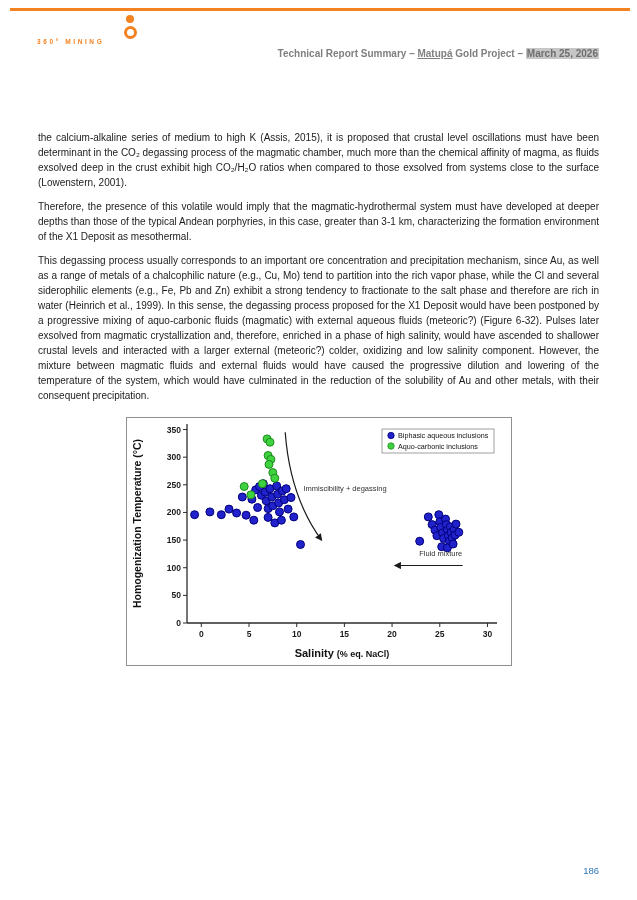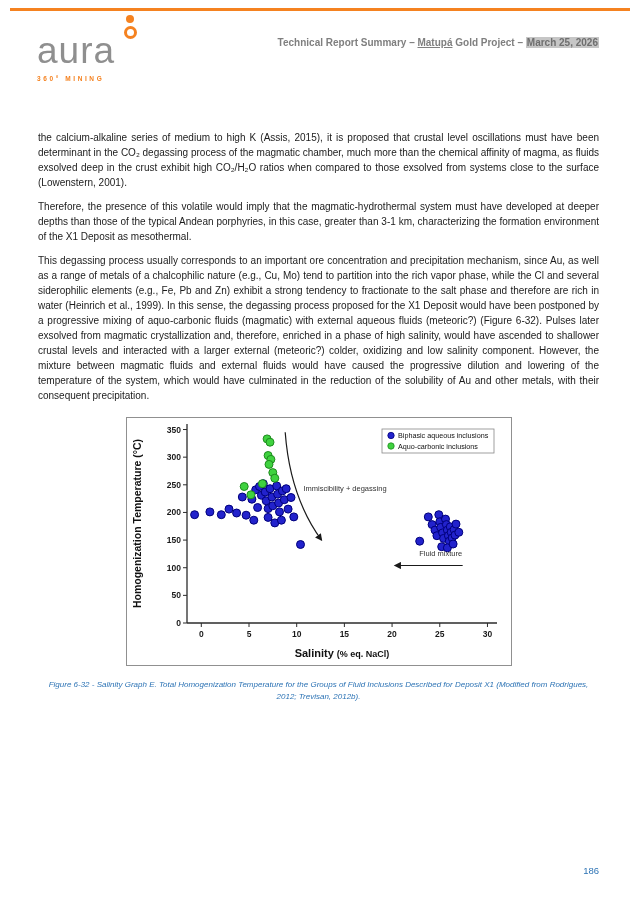--- a/index.html
+++ b/index.html
@@ -10,21 +10,21 @@
   }
   .top-rule { position: absolute; top: 8px; left: 10px; right: 7px; height: 3px; background: #F58220; }
 
   .logo { position: absolute; left: 37px; top: 32px; }
   .logo-text { font-size: 37px; line-height: 1; color: #8F8F8F; letter-spacing: 1px; }
   .logo-mark { position: absolute; left: 85px; top: -17px; width: 16px; height: 30px; }
   .logo-dot  { position: absolute; left: 4px; top: 0; width: 8px; height: 8px; border-radius: 50%; background: #F58220; }
   .logo-ring { position: absolute; left: 2px; top: 11px; width: 13px; height: 13px; border: 3px solid #F58220; border-radius: 50%; }
   .logo-tagline { margin-top: 6px; font-size: 6.5px; letter-spacing: 2.6px; color: #F58220; font-weight: bold; }
 
-  .header-title { position: absolute; top: 37px; right: 38px; font-size: 10px; font-weight: bold; color: #7F7F7F; white-space: nowrap; }
+  .header-title { position: absolute; top: 48px; right: 38px; font-size: 10px; font-weight: bold; color: #7F7F7F; white-space: nowrap; }
   .header-title .project { text-decoration: underline; }
   .header-title .date { background: #C6C6C6; color: #6F6F6F; padding: 0 1px; }
 
   main { position: absolute; top: 130px; left: 38px; right: 38px; }
   p.para { font-size: 10px; line-height: 15px; text-align: justify; color: #1b1b1b; margin-bottom: 9px; }
 
   .chart-figure { margin-top: 14px; text-align: center; }
   .chart-box { display: inline-block; border: 1px solid #909090; background: #fff; line-height: 0; }
   svg text { font-family: "Liberation Sans", sans-serif; }
   .caption { margin: 10px auto 0; max-width: 540px; font-size: 8px; font-style: italic; color: #2E74B5; line-height: 1.5; text-align: center; }
@@ -36,21 +36,20 @@
 
 <div class="page">
   <div class="top-rule"></div>
 
   <header>
     <div class="logo">
       <div class="logo-mark">
         <span class="logo-dot"></span>
         <span class="logo-ring"></span>
       </div>
-      <div class="logo-text">aura</div>
       <div class="logo-tagline">360° MINING</div>
     </div>
     <div class="header-title"><span>Technical Report Summary – </span><span class="project">Matupá</span><span> Gold Project – </span><span class="date">March 25, 2026</span></div>
   </header>
 
   <main>
     <p class="para">the calcium-alkaline series of medium to high K (Assis, 2015), it is proposed that crustal level oscillations must have been determinant in the CO₂ degassing process of the magmatic chamber, much more than the chemical affinity of magma, as fluids exsolved deep in the crust exhibit high CO₂/H₂O ratios when compared to those exsolved from systems close to the surface (Lowenstern, 2001).</p>
     <p class="para">Therefore, the presence of this volatile would imply that the magmatic-hydrothermal system must have developed at deeper depths than those of the typical Andean porphyries, in this case, greater than 3-1 km, characterizing the formation environment of the X1 Deposit as mesothermal.</p>
     <p class="para">This degassing process usually corresponds to an important ore concentration and precipitation mechanism, since Au, as well as a range of metals of a chalcophilic nature (e.g., Cu, Mo) tend to partition into the rich vapor phase, while the Cl and several siderophilic elements (e.g., Fe, Pb and Zn) exhibit a strong tendency to fractionate to the salt phase and therefore are rich in water (Heinrich et al., 1999). In this sense, the degassing process proposed for the X1 Deposit would have been postponed by a progressive mixing of aquo-carbonic fluids (magmatic) with external aqueous fluids (meteoric?) (Figure 6-32). Pulses later exsolved from magmatic crystallization and, therefore, enriched in a phase of high salinity, would have ascended to shallower crustal levels and interacted with a larger external (meteoric?) colder, oxidizing and low salinity component. However, the mixture between magmatic fluids and external fluids would have caused the progressive dilution and lowering of the temperature of the system, which would have culminated in the reduction of the solubility of Au and other metals, with their consequent precipitation.</p>
 
@@ -169,20 +168,19 @@
             <circle cx="147.8" cy="60.2" r="4" fill="#3FD23F" stroke="#1E8B1E" stroke-width="1"></circle>
             <text x="176.4" y="72.9" font-size="7.5" fill="#333" text-anchor="start">Immiscibility + degassing</text>
             <text x="313.7" y="138.1" font-size="7.5" fill="#333" text-anchor="middle">Fluid mixture</text>
             <rect x="255" y="11" width="112" height="24" fill="#fff" stroke="#888" stroke-width="0.8"></rect>
             <circle cx="264" cy="17.5" r="3.2" fill="#2222CC" stroke="#00007A" stroke-width="0.8"></circle>
             <text x="271" y="20" font-size="7.2" fill="#111">Biphasic aqueous inclusions</text>
             <circle cx="264" cy="28" r="3.2" fill="#3FD23F" stroke="#1E8B1E" stroke-width="0.8"></circle>
             <text x="271" y="30.5" font-size="7.2" fill="#111">Aquo-carbonic inclusions</text>
           </svg>
       </div>
-      <figcaption class="caption">Figure 6-32 - Salinity Graph E. Total Homogenization Temperature for the Groups of Fluid Inclusions Described for Deposit X1 (Modified from Rodrigues, 2012; Trevisan, 2012b).</figcaption>
     </figure>
   </main>
 
   <footer>
     <span class="page-number">186</span>
   </footer>
 </div>
 
 </body></html>

